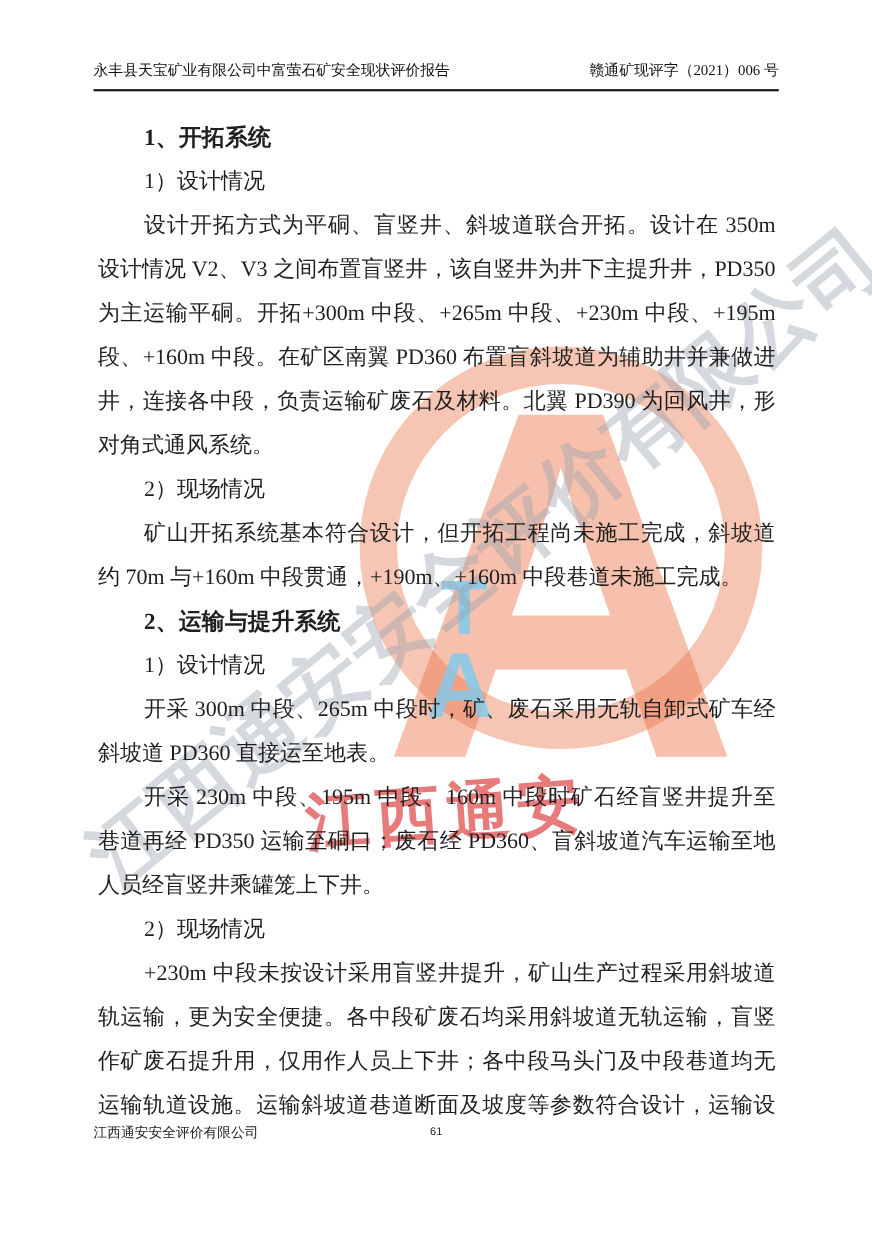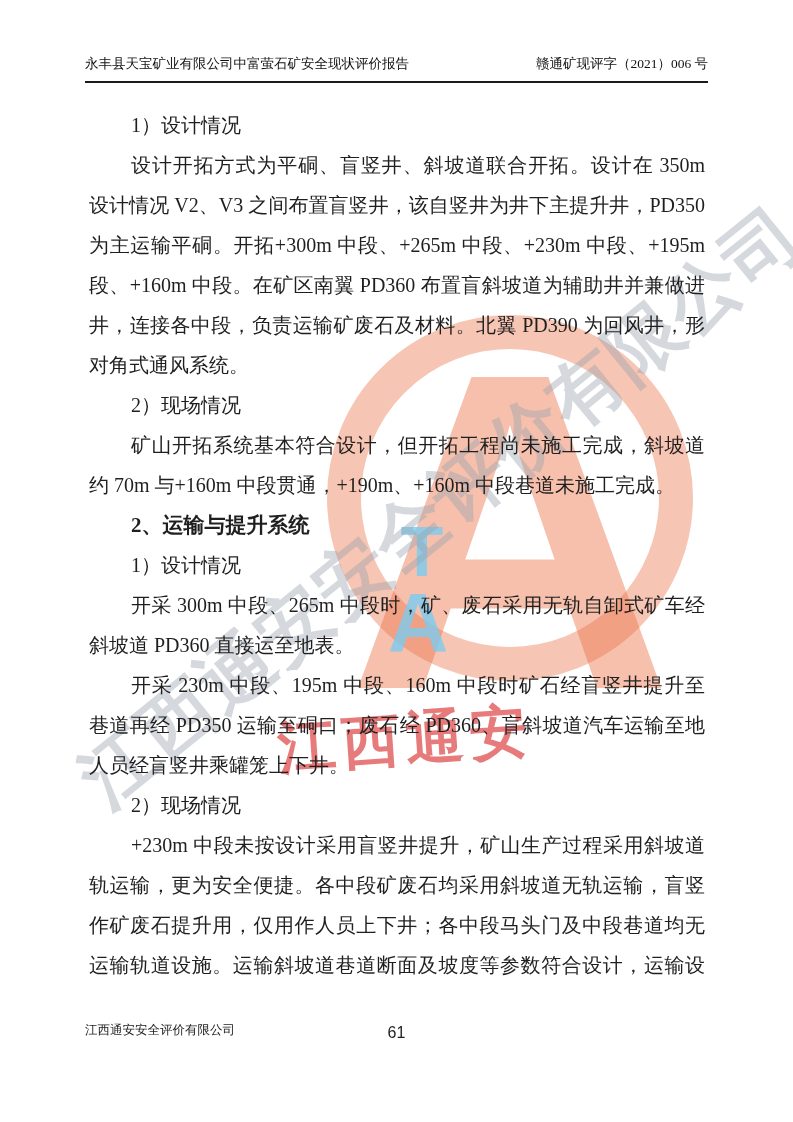--- a/index.html
+++ b/index.html
@@ -47,21 +47,21 @@
   .line.justify{text-align:justify;text-align-last:justify;white-space:normal;
     overflow:hidden;}
   .line.heading{font-weight:bold;font-size:21px;}
   
   .footer-company{
     position:absolute;left:85px;top:1022px;
     font-size:12.5px;color:#222;z-index:1;
   }
   .footer-page{
     position:absolute;left:0;right:0;top:1024px;text-align:center;
-    font-size:16px;color:#222;z-index:1;
+    font-size:10px;color:#222;z-index:1;
     font-family:"Liberation Sans","DejaVu Sans",sans-serif;
   }
 </style>
 </head>
 <body>
 
 <div class="page">
 
   <div class="wm-layer">
     <svg class="wm-logo" width="400" height="430" viewBox="0 0 400 430">
@@ -74,20 +74,21 @@
     <div class="wm-stamp">江西通安</div>
   </div>
 
   <div class="header">
     <span>永丰县天宝矿业有限公司中富萤石矿安全现状评价报告</span>
     <span>赣通矿现评字（2021）006 号</span>
   </div>
   <div class="header-rule"></div>
 
   <div class="content" id="content">
+      <div class="line heading" style="padding-left: 42px;">1、开拓系统</div>
       <div class="line normal" style="padding-left: 42px;">1）设计情况</div>
       <div class="line normal justify" style="padding-left: 42px;">设计开拓方式为平硐、盲竖井、斜坡道联合开拓。设计在 350m 中段</div>
       <div class="line normal justify" style="padding-left: 0px;">设计情况 V2、V3 之间布置盲竖井，该自竖井为井下主提升井，PD350</div>
       <div class="line normal justify" style="padding-left: 0px;">为主运输平硐。开拓+300m 中段、+265m 中段、+230m 中段、+195m 中</div>
       <div class="line normal justify" style="padding-left: 0px;">段、+160m 中段。在矿区南翼 PD360 布置盲斜坡道为辅助井并兼做进风</div>
       <div class="line normal justify" style="padding-left: 0px;">井，连接各中段，负责运输矿废石及材料。北翼 PD390 为回风井，形成</div>
       <div class="line normal" style="padding-left: 0px;">对角式通风系统。</div>
       <div class="line normal" style="padding-left: 42px;">2）现场情况</div>
       <div class="line normal justify" style="padding-left: 42px;">矿山开拓系统基本符合设计，但开拓工程尚未施工完成，斜坡道还差</div>
       <div class="line normal" style="padding-left: 0px;">约 70m 与+160m 中段贯通，+190m、+160m 中段巷道未施工完成。</div>

